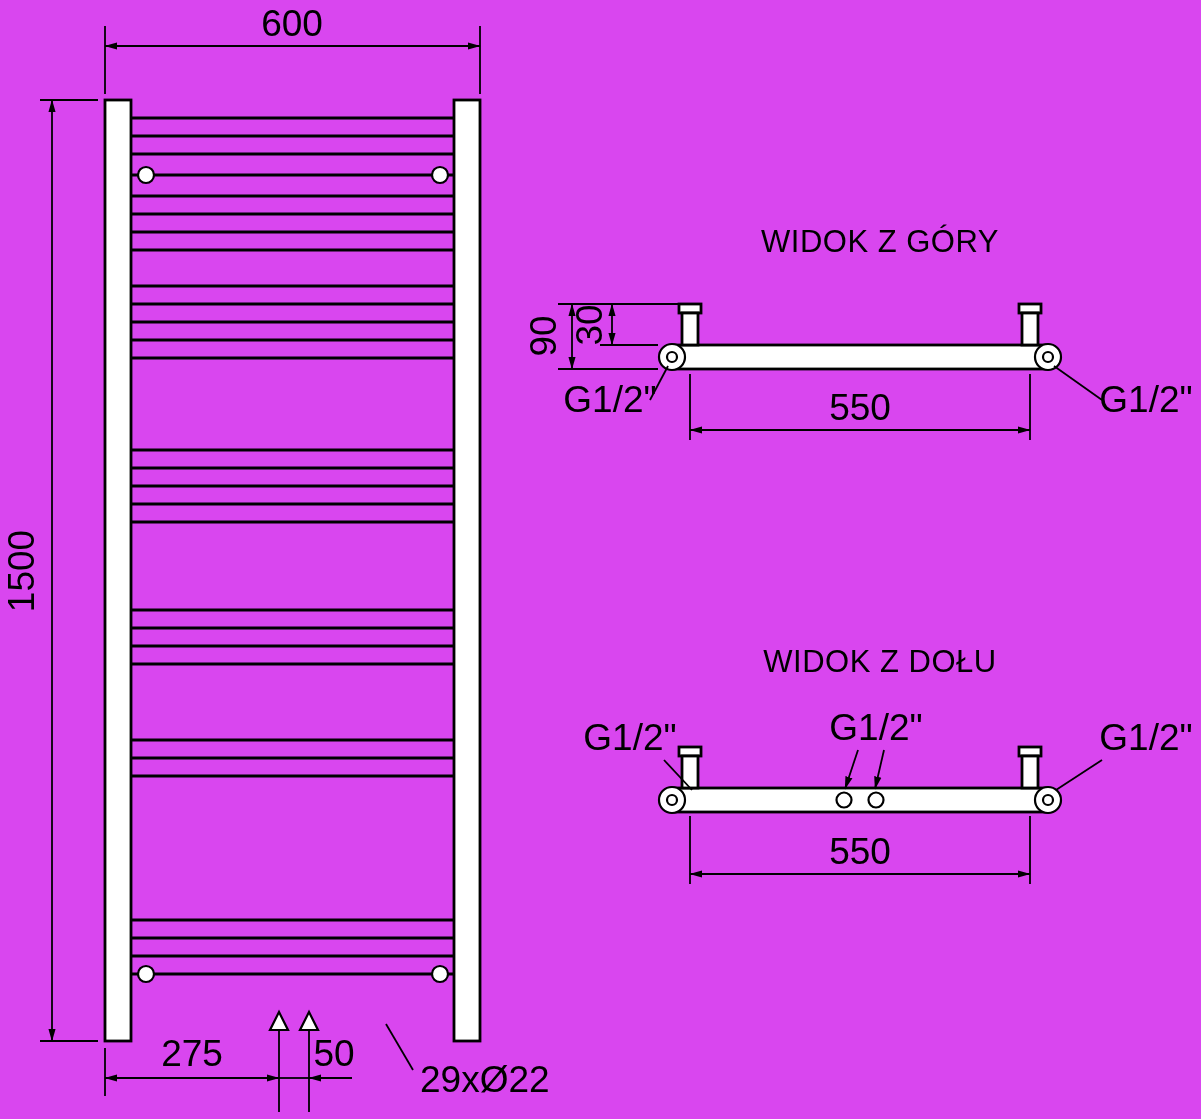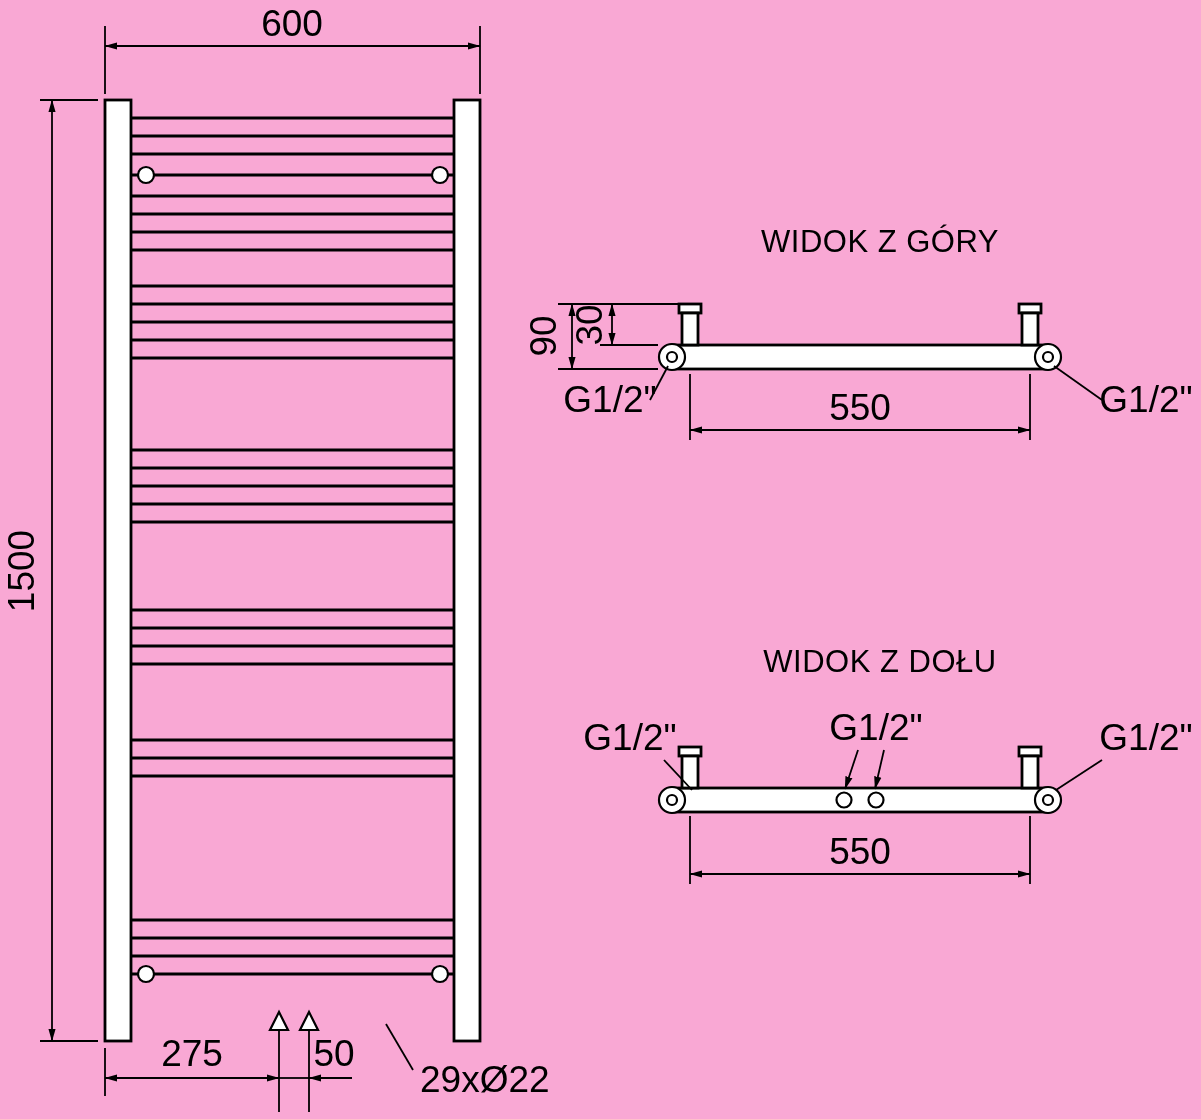--- a/index.html
+++ b/index.html
@@ -1,16 +1,16 @@
 <!DOCTYPE html>
 <html><head>
 <meta charset="utf-8">
 <style>
   html,body{margin:0;padding:0;background:#ffffff;}
-  .canvas{position:relative;width:1201px;height:1119px;background:#f9a8d4;overflow:hidden;}
+  .canvas{position:relative;width:1201px;height:1119px;background:#d946ef;overflow:hidden;}
   svg{display:block;}
   .outline{fill:#ffffff;stroke:#000000;stroke-width:2.8;}
   .rung{stroke:#000000;stroke-width:3;}
   .dim{stroke:#000000;stroke-width:1.8;fill:none;}
   .leader{stroke:#000000;stroke-width:1.8;fill:none;}
   .sym{fill:#ffffff;stroke:#000000;stroke-width:2.2;}
   .hole{fill:#ffffff;stroke:#000000;stroke-width:2.2;}
   text{font-family:"Liberation Sans","DejaVu Sans",sans-serif;fill:#000000;}
   .dimtxt{font-size:37px;}
   .titletxt{font-size:31px;letter-spacing:0.5px;}

